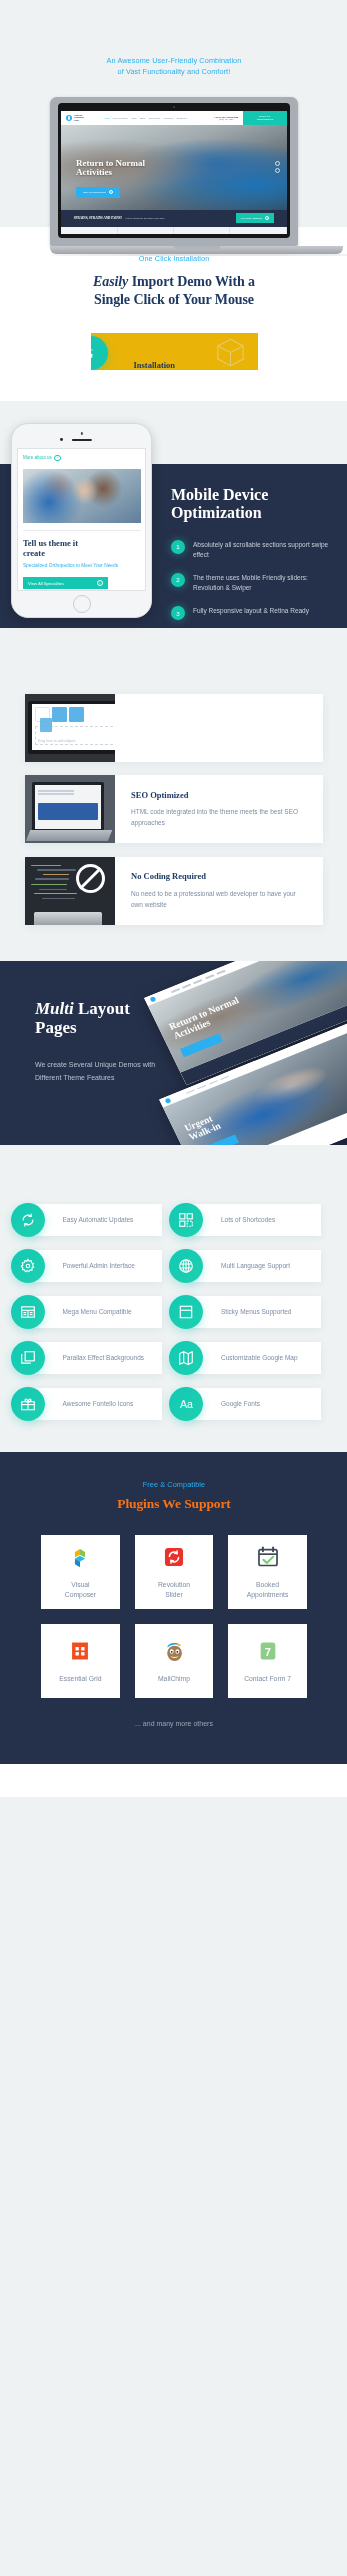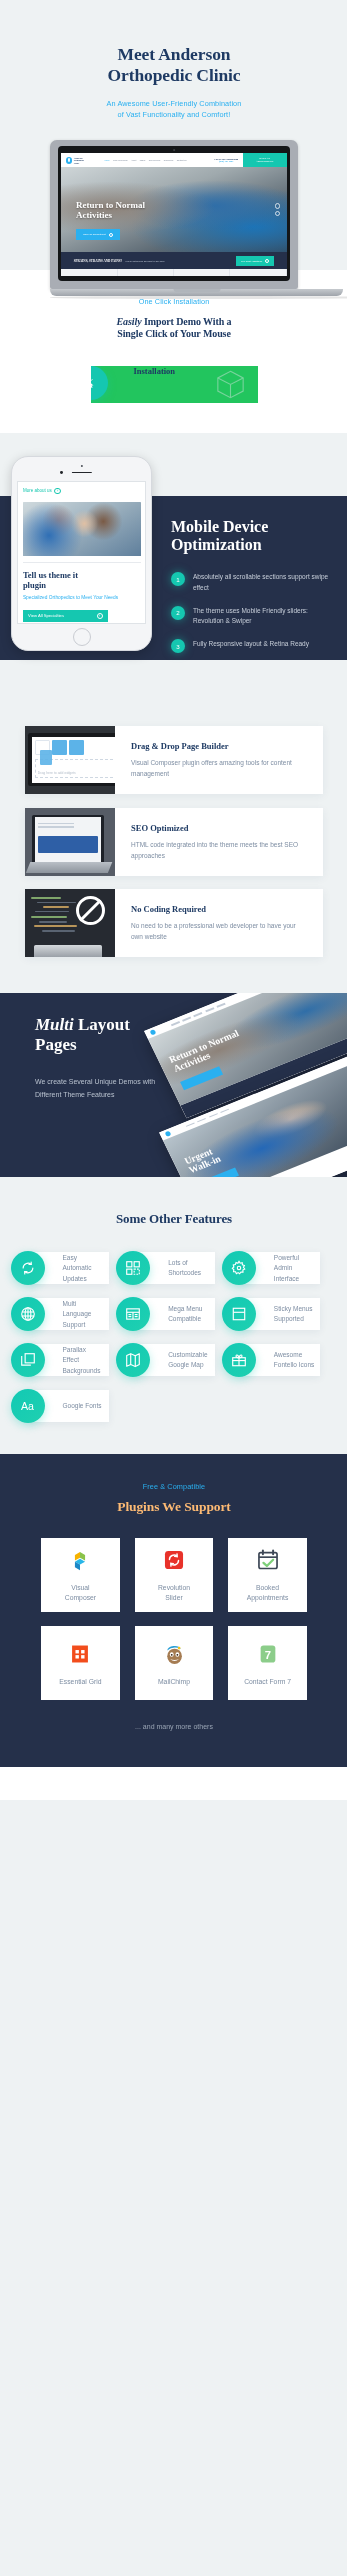--- a/index.html
+++ b/index.html
@@ -21,21 +21,21 @@
     letter-spacing: 0.1px;
     line-height: 1.5;
   }
   .serif-h {
     font-family: "Liberation Serif", serif;
     font-weight: bold;
     color: #1e3a63;
     text-align: center;
     letter-spacing: -0.1px;
   }
-  .serif-h.white { color: #fdba74; }
+  .serif-h.white { color: #f97316; }
   .ital { font-style: italic; }
 
   
   .sec-hero {
     background: #eef2f3;
     padding: 44px 0 0 0;
   }
   .hero-title { font-size: 17.5px; line-height: 1.22; }
   .hero-sub { margin-top: 12.4px; font-size: 7.3px; }
 
@@ -110,24 +110,24 @@
   }
   .site-band .b1{font-family:"Liberation Serif",serif;font-weight:bold;color:#fff;font-size:3.2px;}
   .site-band .b2{color:#c3ccd8;font-size:2.1px;}
   .site-band .b3{margin-left:auto;background:#15c7b0;color:#fff;font-size:2.3px;padding:2.8px 5.1px;display:flex;gap:2.8px;align-items:center;}
   .site-band .b3 .circ{width:4px;height:4px;border:0.3px solid #fff;border-radius:50%;}
   .site-foot{height:7.3px;background:#f2f4f6;display:flex;}
   .site-foot i{flex:1;border-right:0.3px solid #e1e5ea;display:block;}
 
   
   .sec-install{ background:#fff; padding:27px 0 30.5px; }
-  .install-title{ font-size:10px; line-height:1.25; margin-top:8px; }
+  .install-title{ font-size:14px; line-height:1.25; margin-top:8px; }
   .install-row{
     margin:25px auto 0; width:167px; height:37px;
-    background:#22c55e; display:flex; align-items:flex-start; position:relative; overflow:hidden;
+    background:#eab308; display:flex; align-items:flex-end; position:relative; overflow:hidden;
   }
   .install-row .cube{
     position:absolute;right:10.2px;top:2.3px;width:33px;height:33px;opacity:.45;
   }
   .install-badge{
     width:34px;height:34px;border-radius:50%;background:#15c7b0;
     display:flex;align-items:center;justify-content:center;
     margin-left:-17px;flex:none;box-shadow:0 2.3px 8px rgba(21,199,176,.35);
   }
   .install-label{
@@ -220,21 +220,21 @@
   .art-code .imac{position:absolute;left:9px;bottom:0;width:68px;height:12.4px;background:linear-gradient(#d4d8dc,#9aa0a7);border-radius:1.7px 1.7px 0 0;}
   .art-seo{ background:#565c66; }
   .art-seo .tab2{position:absolute;left:6.8px;top:6.8px;width:72px;height:50px;background:#1d2128;border-radius:1.7px;padding:2.8px;}
   .art-seo .pg{background:#f2f4f6;height:100%;padding:3.4px;}
   .art-seo .chart{background:#2e5fa6;height:17px;margin-top:8px;border-radius:1.1px;}
   .art-seo .ln{height:1.7px;background:#c7d0da;margin:1.7px 0;width:60%;}
   .art-seo .kb{position:absolute;left:3.4px;bottom:2.3px;width:82px;height:11.3px;background:linear-gradient(#b9bfc6,#8d949c);transform:skewX(-22deg);}
 
   
   .sec-multi{ background:#25304a; height:184px; position:relative; overflow:hidden; }
-  .multi-left{ position:absolute;left:35px;top:22px;width:141px;color:#fff; }
+  .multi-left{ position:absolute;left:35px;top:38px;width:141px;color:#fff; }
   .multi-left h2{ font-family:"Liberation Serif",serif;font-weight:bold;font-size:17px;line-height:1.14;text-align:left;}
   .multi-left p{ color:#b9c2cf;font-size:7px;line-height:1.85;margin-top:21.4px;}
   .multi-art{ position:absolute;right:-73px;top:-5.6px;width:271px;height:203px;transform:rotate(-26deg) skewY(4deg);}
   .mock{
     position:absolute;width:214px;background:#fff;box-shadow:0 5.6px 16px rgba(0,0,0,.35);overflow:hidden;
   }
   .mock .mhead{height:9px;background:#fff;display:flex;align-items:center;padding-left:4.5px;gap:2.3px;}
   .mock .mlogo{width:5.1px;height:5.1px;border-radius:50%;background:#2ab0f0;}
   .mock .mnav{display:flex;gap:3.4px;margin-left:14.7px;}
   .mock .mnav i{display:block;width:9px;height:1.4px;background:#c2cbd6;}
@@ -252,21 +252,21 @@
       radial-gradient(ellipse at 40% 60%,#2468b7 0%,rgba(36,104,183,0) 45%),
       radial-gradient(ellipse at 58% 38%,#e2c4aa 0%,rgba(226,196,170,0) 22%),
       linear-gradient(160deg,#b8c4cc,#3b4a5a);
   }
   .mock .mband{height:13.5px;background:#25304a;}
   .mock .mwhite{height:22.6px;background:#fff;}
 
   
   .sec-other{ background:#eef2f3; padding:34px 0 32px; }
   .other-title{ font-size:13px; }
-  .ogrid{ width:293px;margin:25px auto 0;display:grid;grid-template-columns:1fr 1fr 1fr;gap:14px 24px;}
+  .ogrid{ width:293px;margin:25px auto 0;display:grid;grid-template-columns:1fr 1fr;gap:14px 24px;}
   .ocard{
     background:#fff;height:32px;display:flex;align-items:center;position:relative;
     box-shadow:0 2.3px 8px rgba(30,58,99,.07); padding-left:35px;
   }
   .oicon{
     position:absolute;left:-17px;top:50%;transform:translateY(-50%);
     width:34px;height:34px;border-radius:50%;
     background:linear-gradient(135deg,#12c9b4,#1fd0b0);
     display:flex;align-items:center;justify-content:center;
     box-shadow:0 2.8px 8px rgba(18,201,180,.3);
@@ -285,24 +285,20 @@
   .more{ color:#9aa5b5;font-size:7px;text-align:center;margin-top:22.6px;}
 
   .bottom-pad{ height:33px;background:#fff; }
 </style>
 </head>
 <body>
 
 <div class="page">
 
   <section class="sec-hero">
-    <h1 class="serif-h hero-title">
-      <span>Meet Anderson</span><br>
-      <span>Orthopedic Clinic</span>
-    </h1>
     <div class="eyebrow hero-sub">
       <span>An Awesome User-Friendly Combination</span><br>
       <span>of Vast Functionality  and Comfort!</span>
     </div>
 
     <div class="laptop-wrap">
       <div class="laptop">
         <div class="lid">
           <div class="bezel">
             <span class="cam"></span>
@@ -417,21 +413,21 @@
       <span class="cam2"></span>
       <div class="phone-screen">
         <div class="ph-link">
           <span>More about us</span>
           <span class="circ">›</span>
         </div>
         <div class="ph-photo"></div>
         <div class="ph-divider"></div>
         <div class="ph-h">
           <span>Tell us theme it</span><br>
-          <span>plugin</span>
+          <span>create</span>
         </div>
         <div class="ph-p">Specialized Orthopedics to Meet Your Needs</div>
         <div class="ph-btn">
           <span>View All Specialties</span>
           <span class="circ">›</span>
         </div>
       </div>
       <span class="home"></span>
     </div>
 
@@ -468,24 +464,20 @@
             <div class="tiles">
                   <i></i>
                   <i></i>
                   <i></i>
                 </div>
             <div class="drop">Drag here to add widgets</div>
           </div>
             </div>
           <div class="drag"></div>
         </div>
-        <div class="fbody">
-          <div class="fh">Drag &amp; Drop Page Builder</div>
-          <div class="fp">Visual  Composer plugin offers amazing tools for content management</div>
-        </div>
       </div>
 
 
       <div class="fcard">
         <div class="fimg art-seo">
           <div class="tab2">
               <div class="pg">
             <div class="ln"></div>
                 <div class="ln"></div>
             <div class="chart"></div>
@@ -560,21 +552,20 @@
         <div class="mhero">
           <div class="mttl">Urgent<br>Walk-in</div>
           <div class="mbtn"></div>
         </div>
         <div class="mwhite"></div>
       </div>
     </div>
   </section>
 
   <section class="sec-other">
-    <h2 class="serif-h other-title">Some Other Features</h2>
     <div class="ogrid">
 
       <div class="ocard">
         <span class="oicon">
           <svg width="16" height="16" viewBox="0 0 28 28" fill="none" stroke="#fff" stroke-width="2" stroke-linecap="round">
             <path d="M5.5 14a8.5 8.5 0 0 1 13.8-6.6"></path>
               <path d="M22.5 14a8.5 8.5 0 0 1-13.8 6.6"></path>
             <path d="M19.5 3.5 L19.8 7.8 L15.6 7.6"></path>
               <path d="M8.4 24.4 L8.1 20.1 L12.3 20.3"></path>
           </svg>

